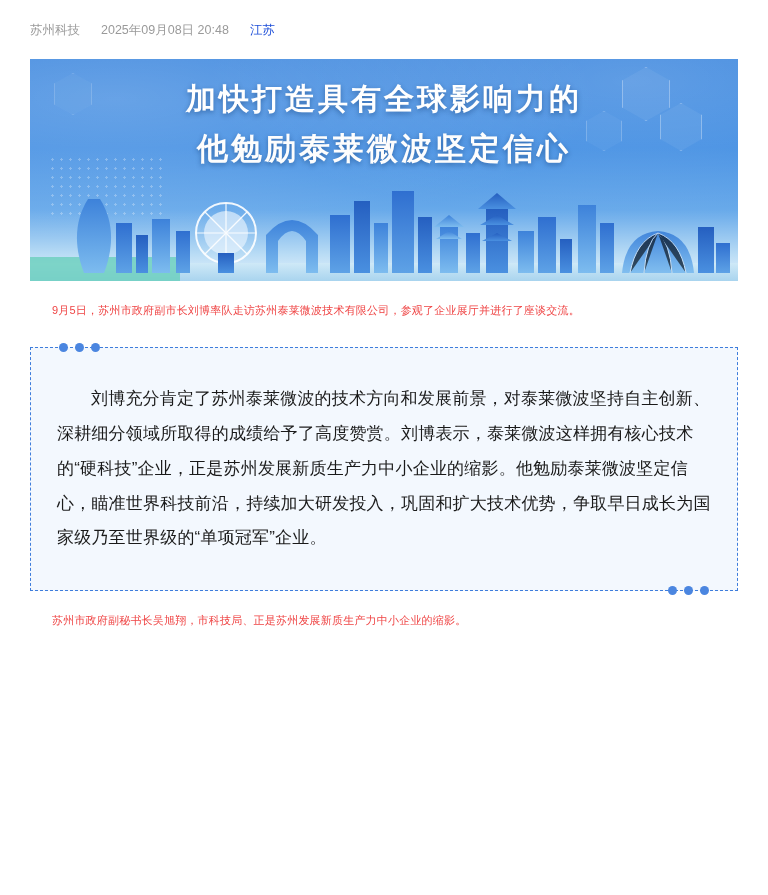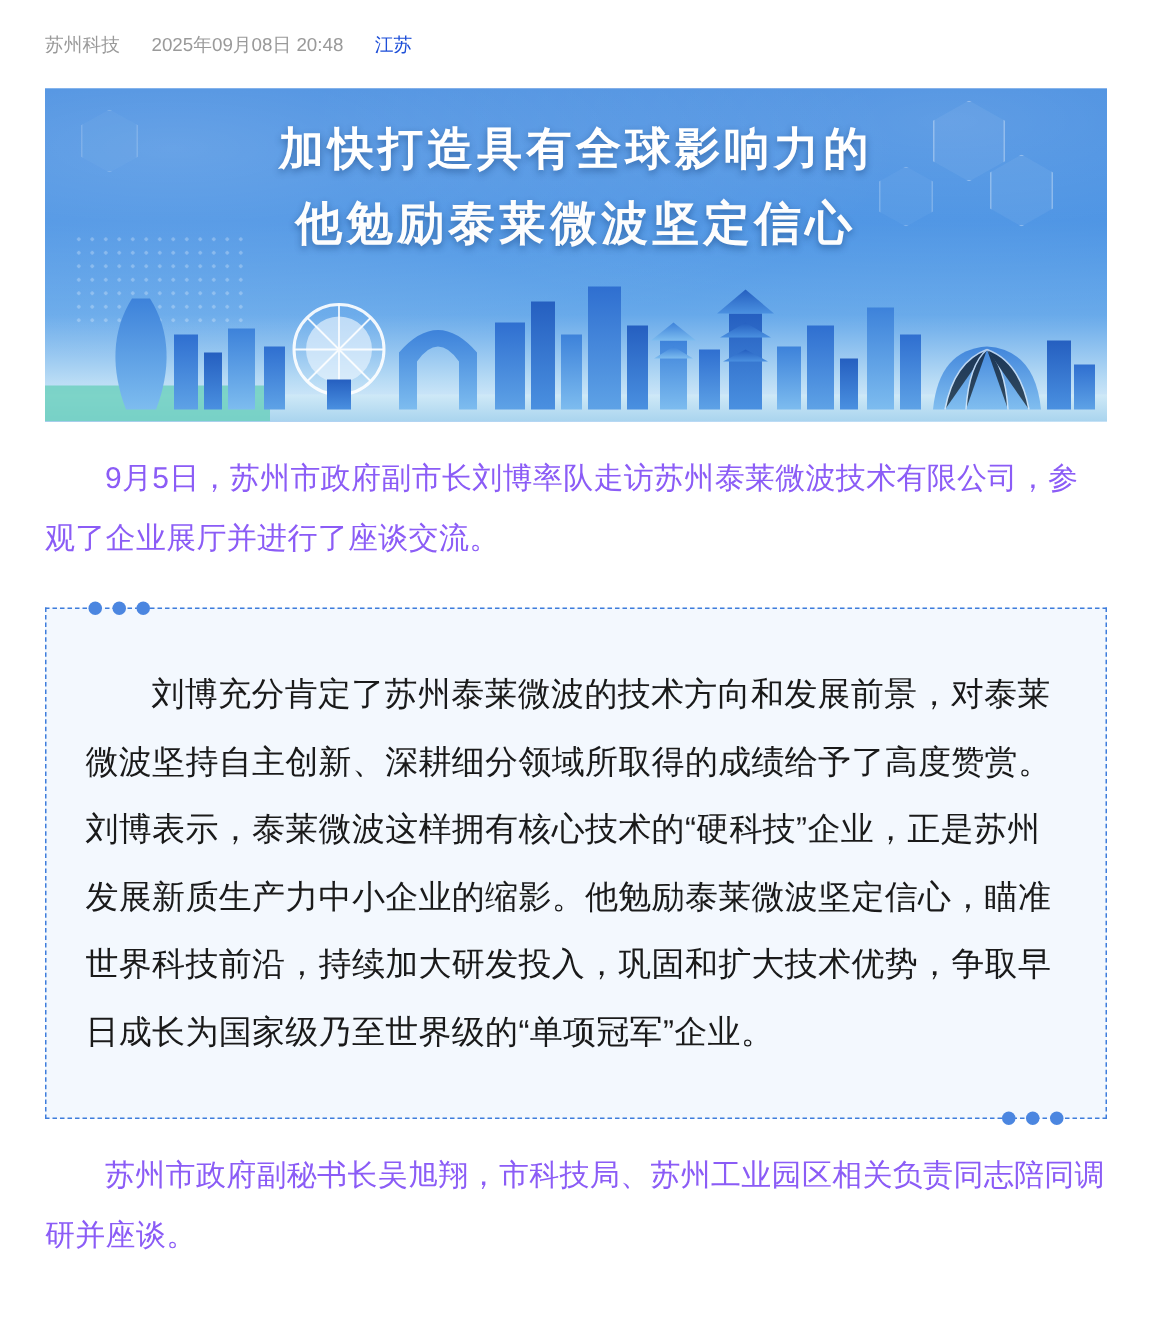--- a/index.html
+++ b/index.html
@@ -112,23 +112,23 @@
   .ground {
     position: absolute;
     left: 0; bottom: 0;
     width: 708px; height: 18px;
     background: linear-gradient(180deg, #cfe9f7 0%, #a9d4ee 100%);
     z-index: 2;
   }
 
   
   .para {
-    font-size: 20px;
+    font-size: 11px;
     line-height: 2.0;
-    color: #8b5cf6;
+    color: #ef4444;
     text-indent: 2em;
     margin: 0 0 4px 0;
     letter-spacing: 0.2px;
   }
 
   
   .quote-box {
     position: relative;
     margin: 26px 0 18px 0;
     border: 1px dashed #3e7ddc;
@@ -143,21 +143,21 @@
   .quote-dots span {
     display: block;
     width: 9px; height: 9px;
     border-radius: 50%;
     background: #4b86e0;
   }
   .quote-dots.top-left { top: -5px; left: 28px; }
   .quote-dots.bottom-right { bottom: -5px; right: 28px; }
   .quote-box .para {
     margin: 0;
-    font-size: 22px;
+    font-size: 17px;
     line-height: 2.05;
     color: #1a1a1a;
   }
   .tail-para {
     margin-top: 14px;
   }
 </style>
 </head>
 <body>
 
@@ -268,15 +268,15 @@
         <span></span>
     </div>
     <p class="para">刘博充分肯定了苏州泰莱微波的技术方向和发展前景，对泰莱微波坚持自主创新、深耕细分领域所取得的成绩给予了高度赞赏。刘博表示，泰莱微波这样拥有核心技术的“硬科技”企业，正是苏州发展新质生产力中小企业的缩影。他勉励泰莱微波坚定信心，瞄准世界科技前沿，持续加大研发投入，巩固和扩大技术优势，争取早日成长为国家级乃至世界级的“单项冠军”企业。</p>
     <div class="quote-dots bottom-right">
       <span></span>
         <span></span>
         <span></span>
     </div>
   </div>
 
-  <p class="para tail-para">苏州市政府副秘书长吴旭翔，市科技局、苏州工业园区相关负责同志陪同调研并座谈。</p>
+  <p class="para tail-para">苏州市政府副秘书长吴旭翔，市科技局、正是苏州发展新质生产力中小企业的缩影。</p>
 
 </div>
 
 </body></html>

